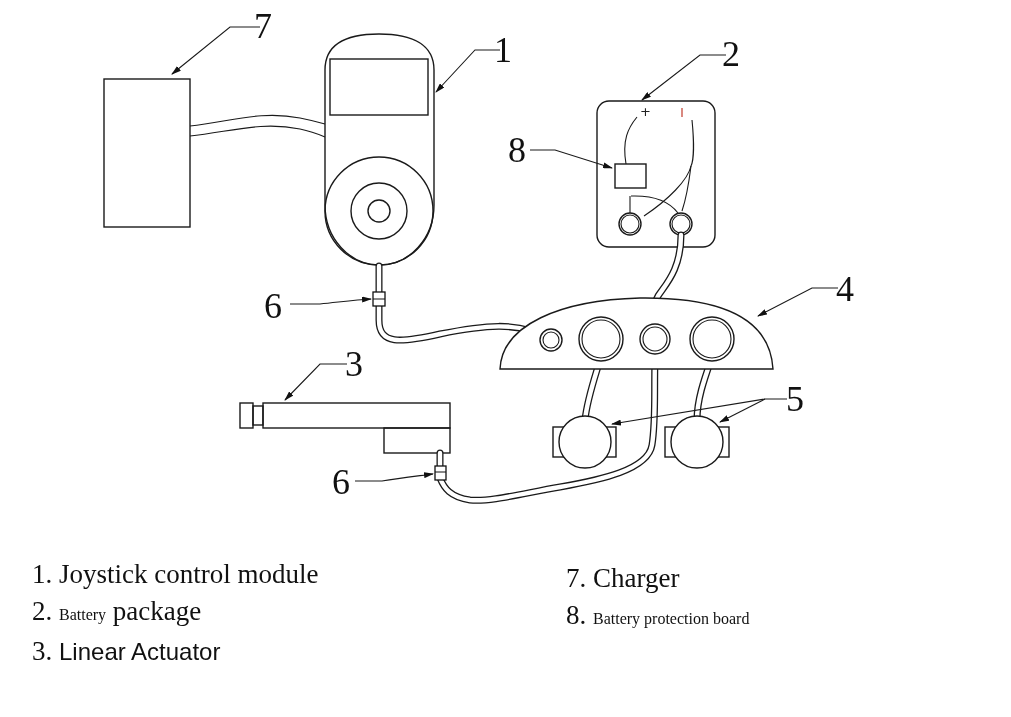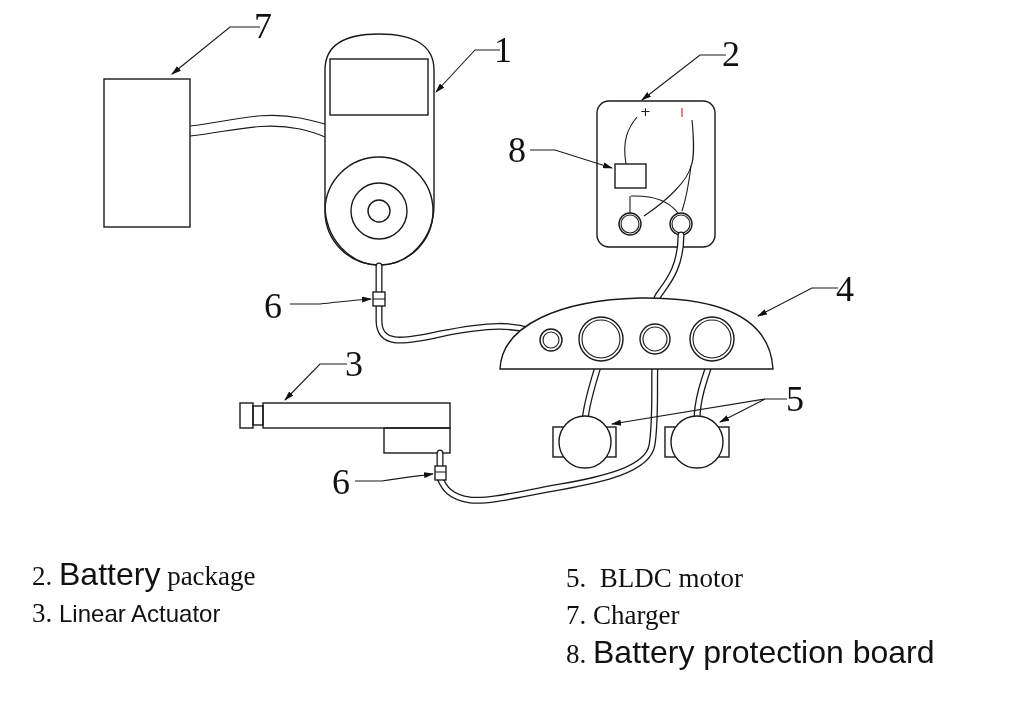--- a/index.html
+++ b/index.html
@@ -7,21 +7,21 @@
   #diagram { position: absolute; left: 0; top: 0; width: 1011px; height: 540px; }
   .ln { fill: none; stroke: #1a1a1a; stroke-width: 1.4; }
   .lnthin { fill: none; stroke: #1a1a1a; stroke-width: 1.1; }
   .cable-outer { fill: none; stroke: #1a1a1a; stroke-width: 7; stroke-linecap: round; stroke-linejoin: round; }
   .cable-inner { fill: none; stroke: #ffffff; stroke-width: 4.4; stroke-linecap: round; stroke-linejoin: round; }
   .num { font-family: "Liberation Serif", serif; font-size: 36px; fill: #111; }
   .sign { font-family: "DejaVu Sans", sans-serif; font-size: 13px; }
   .legend { position: absolute; font-size: 27px; color: #111; line-height: 37px; }
   .legend .row { white-space: nowrap; }
   .serif { font-family: "Liberation Serif", serif; }
-  .mono { font-family: Liberation Sans, sans-serif; font-size: 32px; }
+  .mono { font-family: Liberation Serif, serif; font-size: 16px; }
   .sans { font-family: Liberation Sans, sans-serif; font-size: 24px; }
   #legend-left { left: 32px; top: 556px; }
   #legend-right { left: 566px; top: 560px; }
 </style>
 </head>
 <body>
 
 <svg id="diagram" viewBox="0 0 1011 540" xmlns="http://www.w3.org/2000/svg">
   <defs>
     <marker id="arr" markerWidth="10" markerHeight="6" refX="9" refY="3" orient="auto" markerUnits="userSpaceOnUse">
@@ -156,35 +156,35 @@
     <text class="num" x="345" y="376">3</text>
   </g>
   <g>
     <path class="lnthin" d="M355,481 L382,481 C400,478 418,476 433,474" marker-end="url(#arr)"></path>
     <text class="num" x="332" y="494">6</text>
   </g>
 </svg>
 
 <div id="legend-left" class="legend">
   <div class="row">
+    <span class="serif">1.</span>
+    <span class="serif">Joystick control module</span>
+  </div>
+  <div class="row">
     <span class="serif">2.</span>
     <span class="mono">Battery</span><span class="serif"> package</span>
   </div>
   <div class="row">
     <span class="serif">3.</span>
     <span class="sans">Linear Actuator</span>
   </div>
 </div>
 
 <div id="legend-right" class="legend">
   <div class="row">
-    <span class="serif">5.</span>
-    <span class="serif" style="white-space:pre"> BLDC motor</span>
-  </div>
-  <div class="row">
     <span class="serif">7.</span>
     <span class="serif">Charger</span>
   </div>
   <div class="row">
     <span class="serif">8.</span>
     <span class="mono">Battery protection board</span>
   </div>
 </div>
 
 </body></html>

